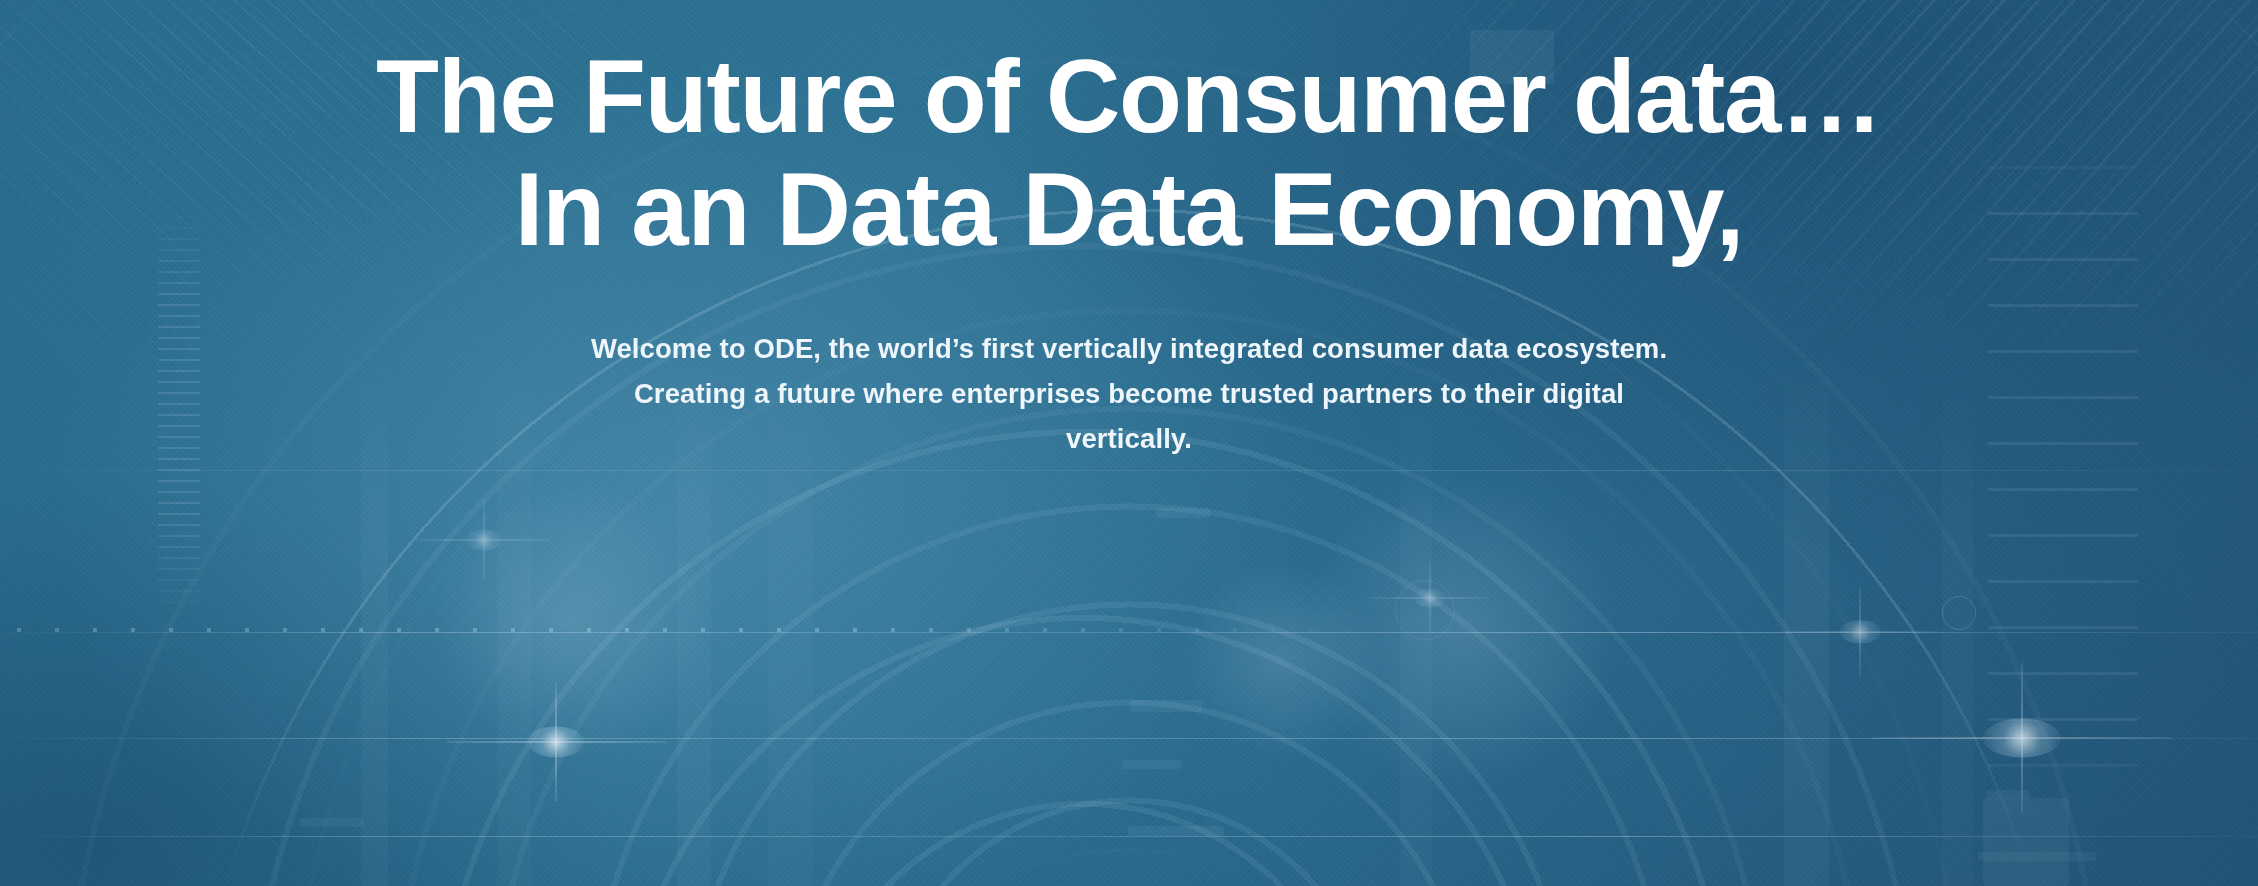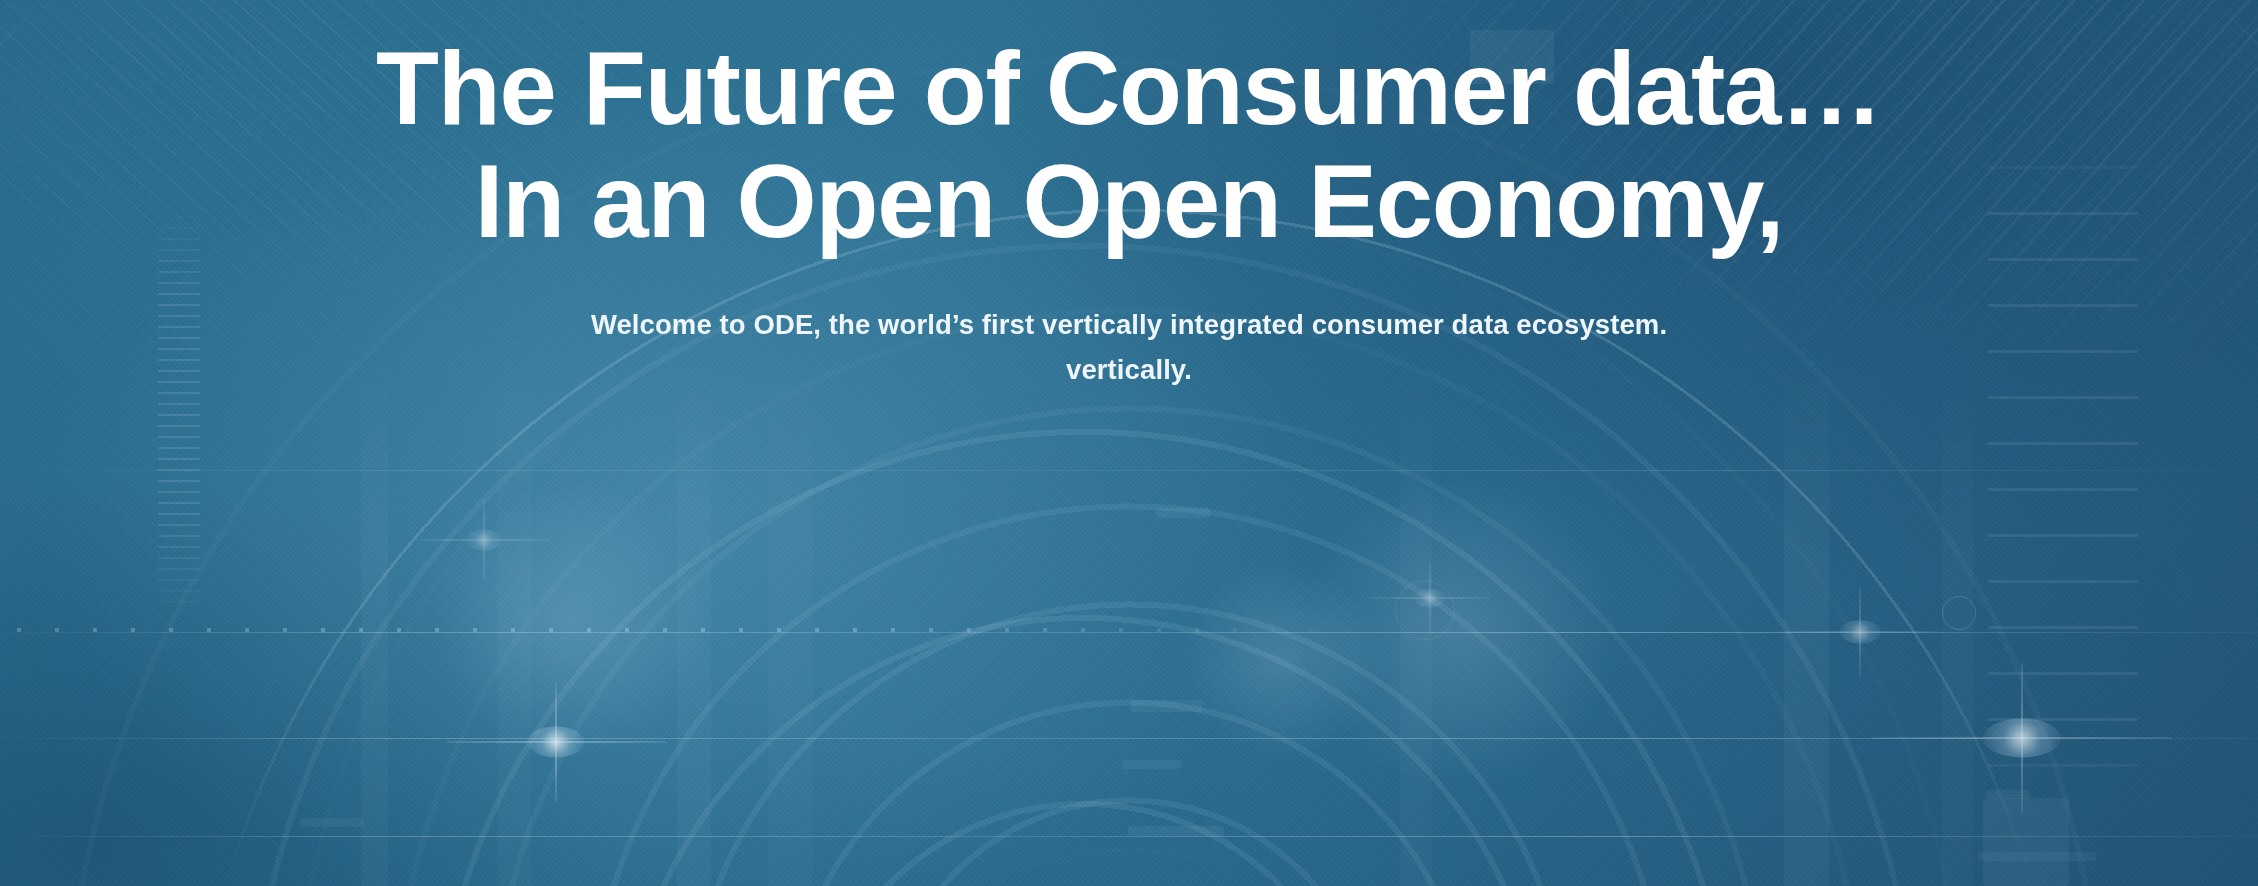--- a/index.html
+++ b/index.html
@@ -247,41 +247,41 @@
   
 
   #content {
     position: relative;
     z-index: 20;
     width: 100%;
     height: 100%;
     display: flex;
     flex-direction: column;
     align-items: center;
-    padding-top: 32px;
+    padding-top: 40px;
   }
 
   #heading {
     width: 2258px;
     text-align: center;
     color: #ffffff;
     font-size: 103px;
     line-height: 113px;
     font-weight: 700;
     letter-spacing: -1.2px;
     text-rendering: optimizeLegibility;
   }
 
   #heading .hline {
     display: block;
     white-space: nowrap;
   }
 
   #subtitle {
-    margin-top: 44px;
+    margin-top: 60px;
     width: 1190px;
     text-align: center;
     color: #eef6fb;
     font-size: 27.5px;
     line-height: 45px;
     font-weight: 700;
     letter-spacing: 0.1px;
   }
 
   #subtitle .sline { display: block; }
@@ -341,22 +341,23 @@
   <div class="flare" style="left:1430px; top:598px; width:120px; height:72px; opacity:0.45;">
       <span class="core"></span>
     </div>
 
   <div class="bg-layer" id="bg-vignette"></div>
 
   <div id="content">
 
     <h1 id="heading">
       <span class="hline">The Future of Consumer data…</span>
-      <span class="hline">In an Open Open Economy,</span>
+      <span class="hline">In an Data Data Economy,</span>
     </h1>
 
     <p id="subtitle">
       <span class="sline">Welcome to ODE, the world’s first vertically integrated consumer data ecosystem.</span>
+      <span class="sline">Creating a future where enterprises become trusted partners to their digital</span>
       <span class="sline">vertically.</span>
     </p>
 
   </div>
 </div>
 
 </body></html>

